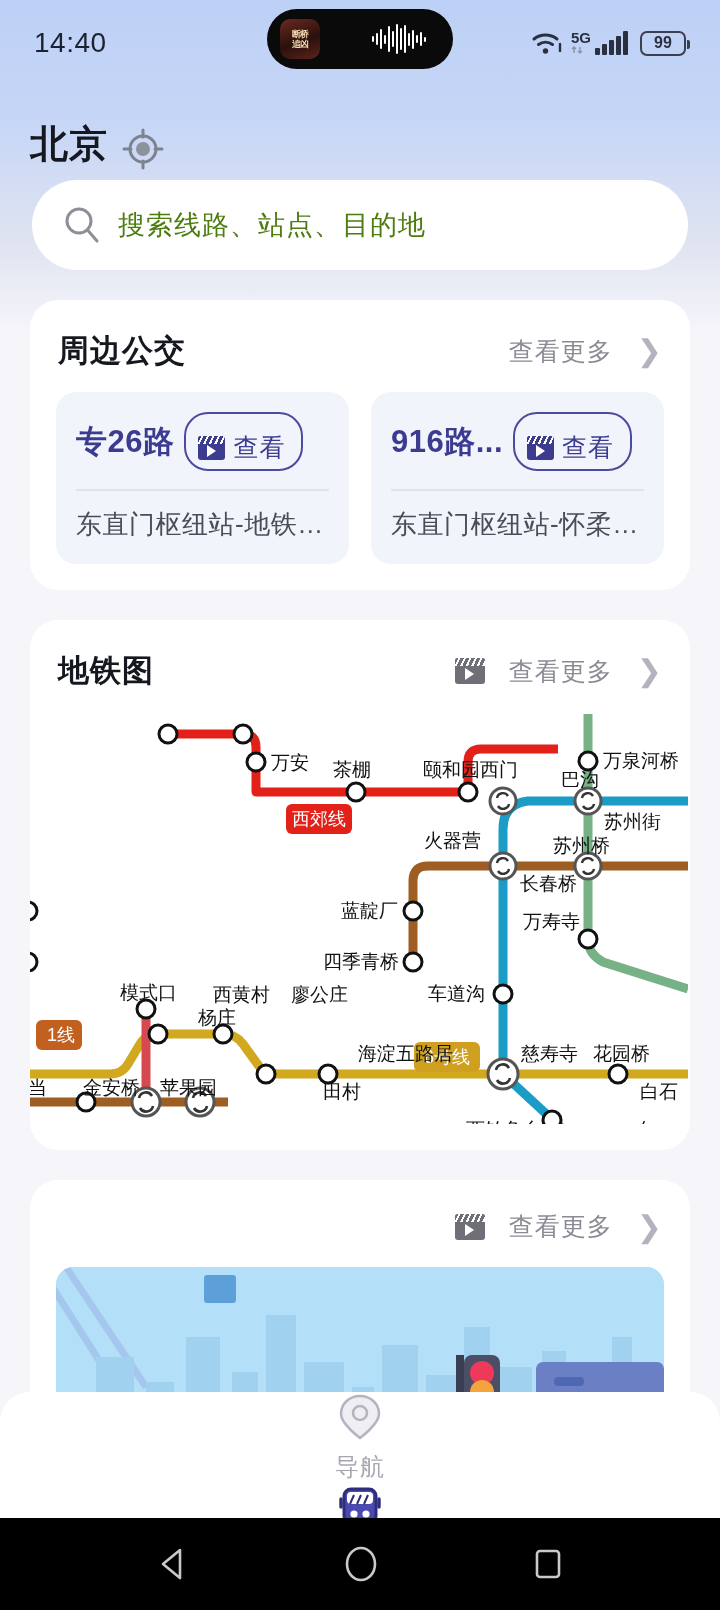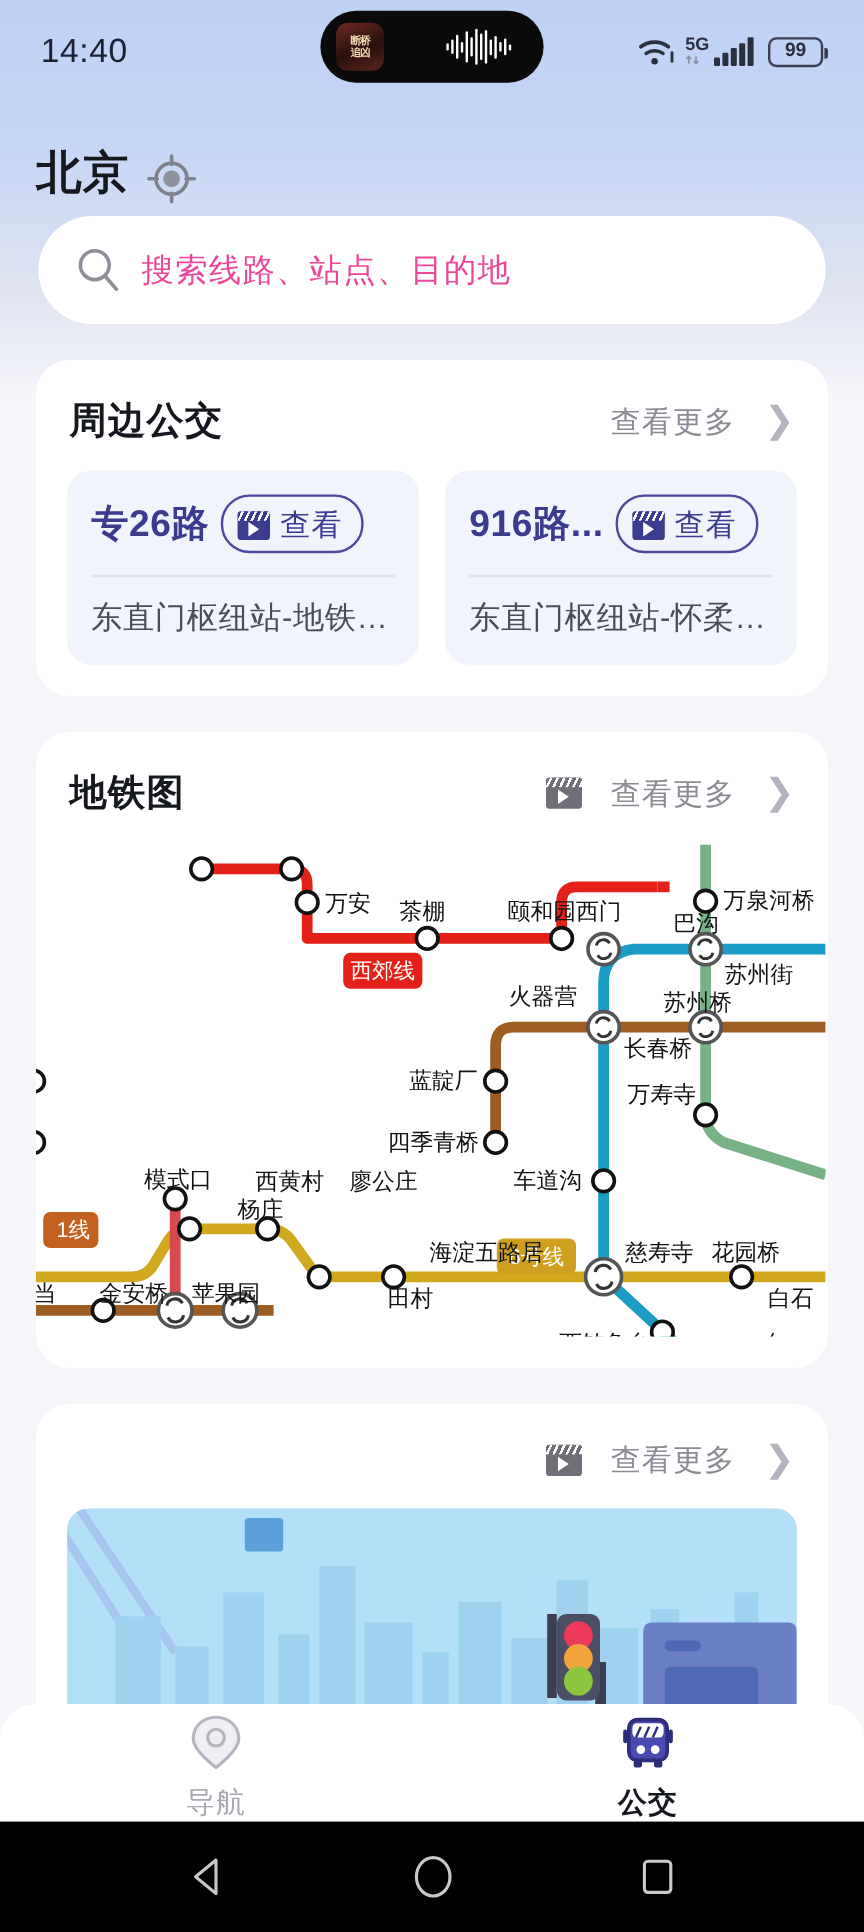--- a/index.html
+++ b/index.html
@@ -64,21 +64,21 @@
     height: 84px;
   }
   .cityname { font-size: 38px; font-weight: 700; color: #15181f; letter-spacing: 1px;}
 
   
   .searchwrap { padding: 10px 32px 0 32px; }
   .searchbar {
     height: 90px; background: #fff; border-radius: 45px;
     display: flex; align-items: center; padding: 0 30px; gap: 16px;
   }
-  .search-ph { font-size: 27px; color: #ec4899; letter-spacing: 1px;}
+  .search-ph { font-size: 27px; color: #4d7c0f; letter-spacing: 1px;}
 
   
   .card {
     margin: 28px 30px 0 30px;
     background: #fff; border-radius: 28px;
     padding: 0 0 26px 0;
   }
   .card-head {
     display: flex; align-items: center;
     padding: 30px 28px 6px 28px;
@@ -112,21 +112,21 @@
   }
   .bus-top { display: flex; align-items: center; gap: 10px; }
   .bus-no {
     font-size: 31px; font-weight: 700; color: #3b3b8f;
     white-space: nowrap; overflow: hidden; text-overflow: ellipsis;
     letter-spacing: .5px;
   }
   .view-btn {
     display: flex; align-items: center; gap: 8px;
     border: 2px solid #4a4a9e; border-radius: 24px;
-    padding: 7px 16px 5px 12px; flex: none;
+    padding: 17px 16px 5px 12px; flex: none;
     background: transparent;
   }
   .view-btn .clapper { background:#3b3b8f; width:27px;height:24px;}
   .view-btn .clapper::before{ background: repeating-linear-gradient(115deg,#3b3b8f 0 3px,#fff 3px 5px); }
   .view-txt { font-size: 25px; color:#3b3b8f; font-weight:500; letter-spacing:1px;}
   .bus-div { height: 2px; background: #e0e2ec; margin: 18px 0 16px 0; }
   .bus-desc {
     font-size: 26px; color: #4a4d58; letter-spacing: .5px;
     white-space: nowrap; overflow: hidden; text-overflow: ellipsis;
   }
@@ -138,23 +138,23 @@
   .illus {
     margin: 18px 26px 0 26px; height: 260px;
     border-radius: 18px; overflow: hidden;
     background: #b8e0f7;
     position: relative;
   }
 
   
   .tabbar {
     position: absolute; left: 0; right: 0; bottom: 92px;
-    height: 98px; background: #fff;
+    height: 126px; background: #fff;
     border-radius: 30px 30px 0 0;
-    display: flex; align-items: flex-end;
+    display: flex; align-items: center; flex-direction: column;
   }
   .tab { flex: 1; display: flex; flex-direction: column; align-items: center; gap: 9px; }
   .tab-label { font-size: 24px; color: #a8a8b2; letter-spacing: 1px;}
   .tab.active .tab-label { color: #15181f; font-weight: 700; }
 
   .androidnav {
     position: absolute; left: 0; right: 0; bottom: 0;
     height: 92px; background: #000;
     display: flex; align-items: center; justify-content: center; gap: 150px;
   }

